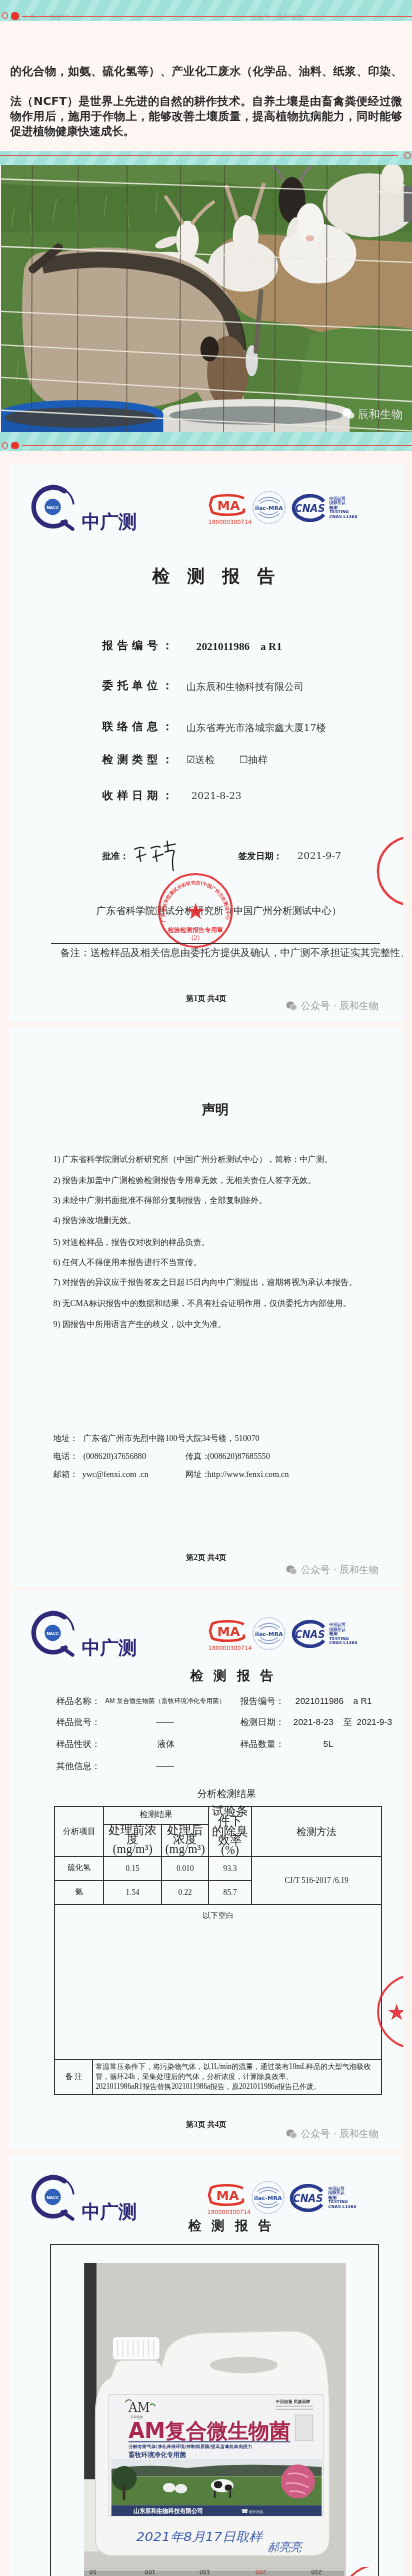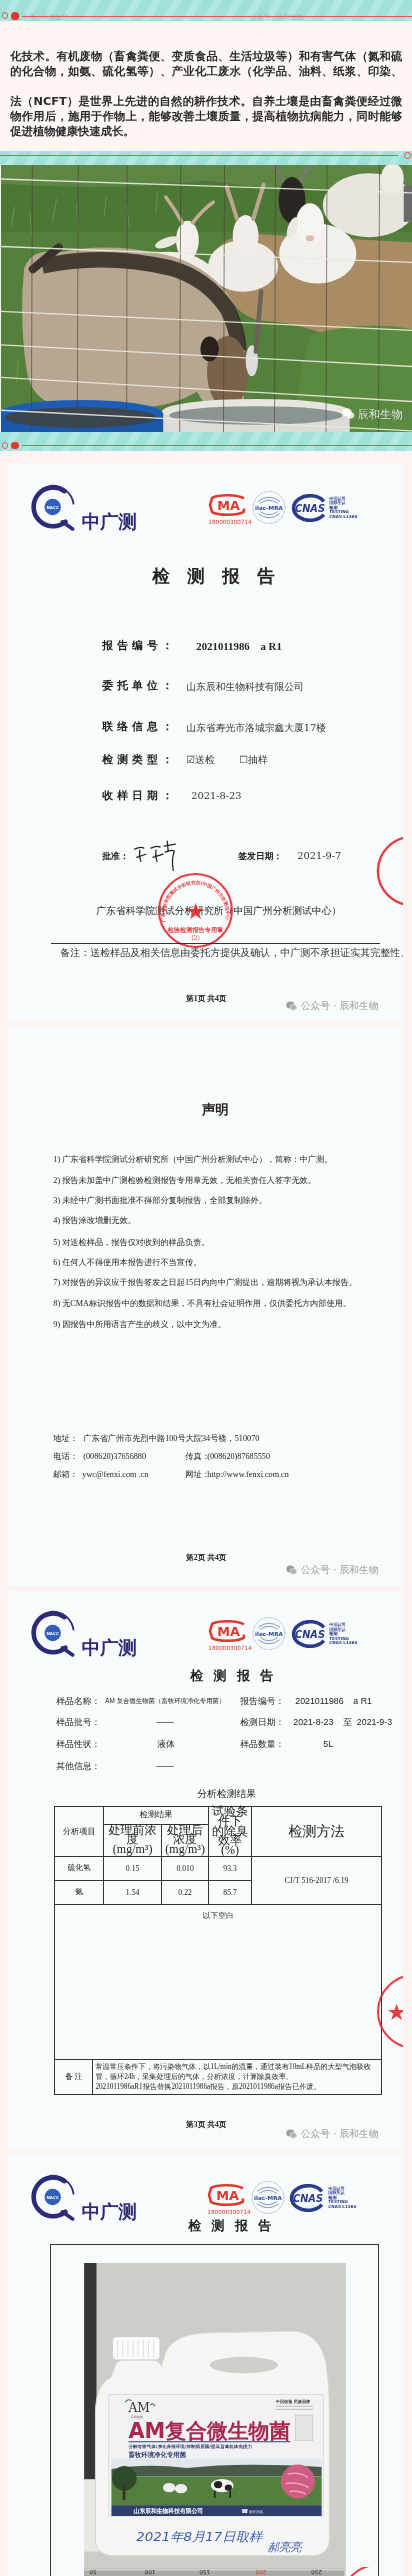--- a/index.html
+++ b/index.html
@@ -35,21 +35,20 @@
 
 <div class="band" style="top:0;height:20.6px">
   <span class="band-wm" style="left:15.5px;top:13.4px">公众号 · 辰和生物</span>
   <span class="band-wm" style="left:250px;top:13.4px">公众号 · 辰和生物</span>
   <div class="dot-hollow" style="left:1.5px;top:12.4px"></div>
   <div class="dot-solid" style="left:11.3px;top:12px"></div>
   <div class="redline" style="left:21.6px;top:15.5px;width:391px"></div>
 </div>
 
 <div class="intro">
-  <div class="intro-line" style="top:28px">化技术。有机废物（畜禽粪便、变质食品、生活垃圾等）和有害气体（氮和硫</div>
   <div class="intro-line" style="top:43px">的化合物，如氨、硫化氢等）、产业化工废水（化学品、油料、纸浆、印染、</div>
   <div class="intro-line" style="top:73px">法（NCFT）是世界上先进的自然的耕作技术。自养土壤是由畜禽粪便经过微生</div>
   <div class="intro-line" style="top:88px">物作用后，施用于作物上，能够改善土壤质量，提高植物抗病能力，同时能够</div>
   <div class="intro-line" style="top:103px;text-align-last:left">促进植物健康快速成长。</div>
 </div>
 
 <div class="band" style="top:151px;height:14.4px">
   <div class="redline" style="left:0;top:4.1px;width:398px"></div>
   <div class="dot-hollow" style="left:404px;top:1px"></div>
 </div>
@@ -307,21 +306,21 @@
       </colgroup>
     <tbody>
         <tr style="height:16.5px">
       <th colspan="2" rowspan="2" style="font-size:8.2px">分析项目</th>
       <th colspan="2" style="font-size:8.2px">检测结果</th>
       <th rowspan="2">
         <div>试验条件下</div>
         <div>的除臭效率</div>
         <div>(%)</div>
       </th>
-      <th rowspan="2" style="font-size:14px">检测方法</th>
+      <th rowspan="2" style="font-size:10px">检测方法</th>
     </tr>
     <tr style="height:28px">
       <th>
             <div>处理前浓度</div>
             <div>(mg/m³)</div>
           </th>
       <th>
             <div>处理后浓度</div>
             <div>(mg/m³)</div>
           </th>

